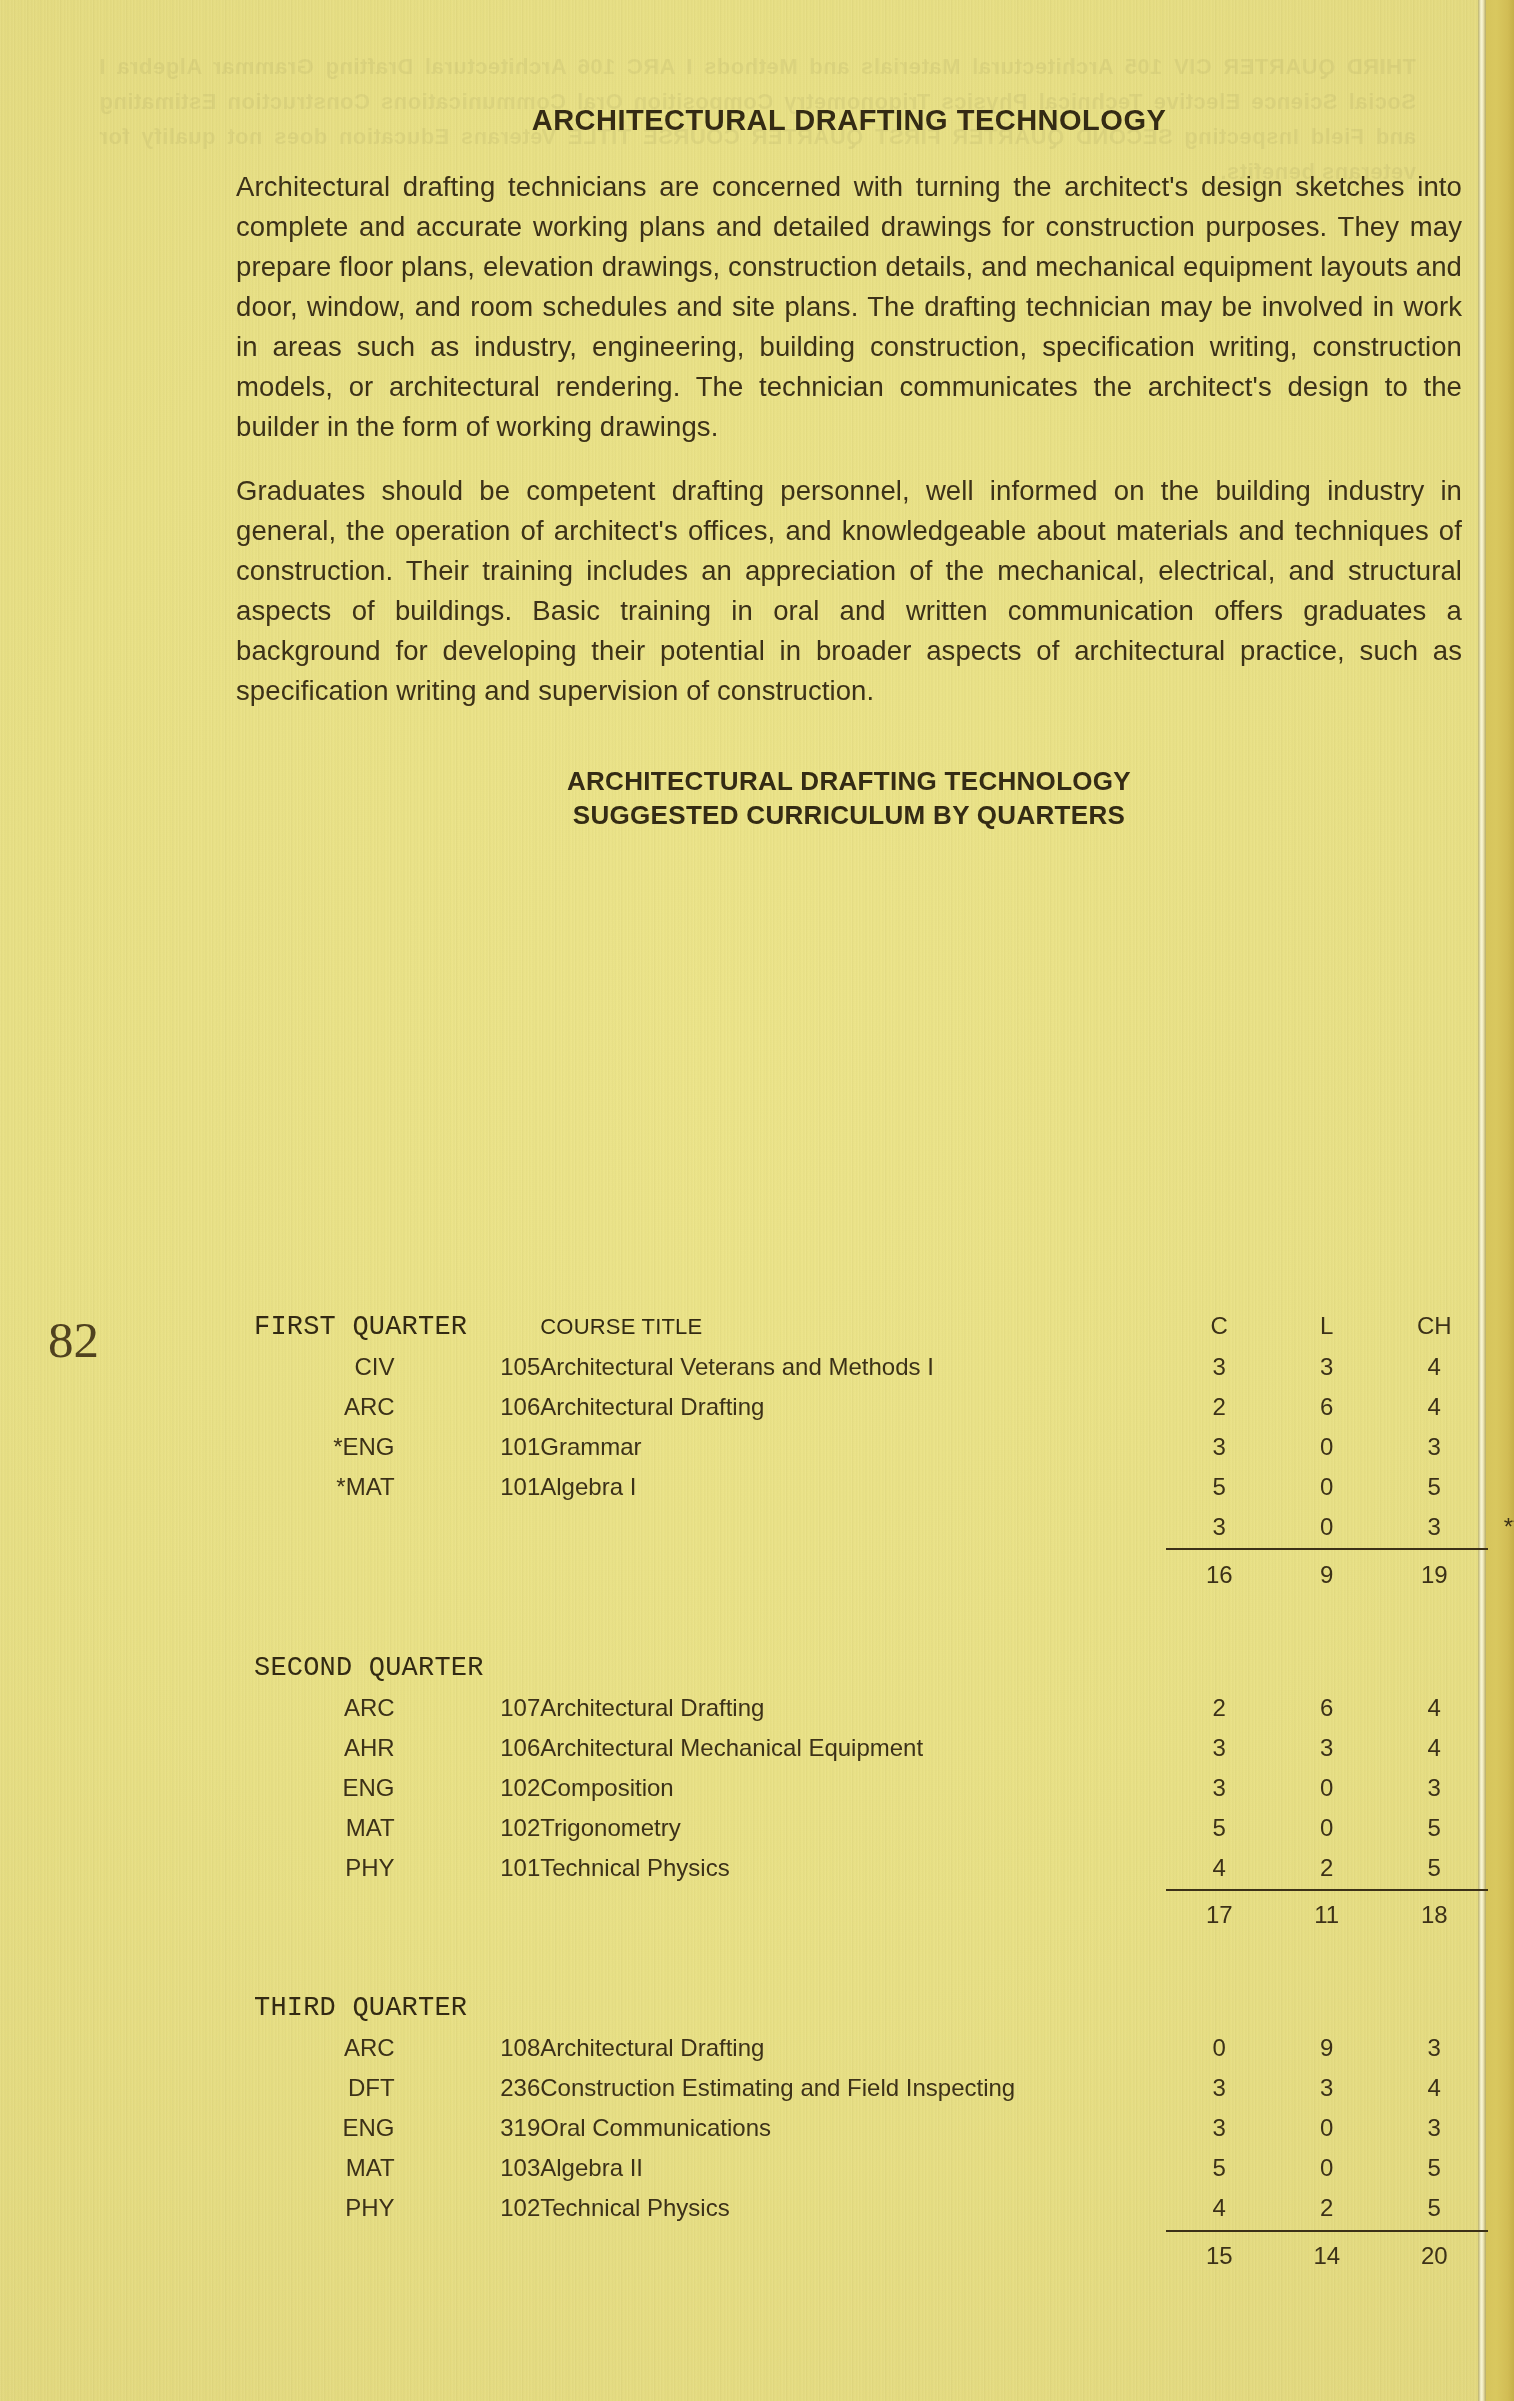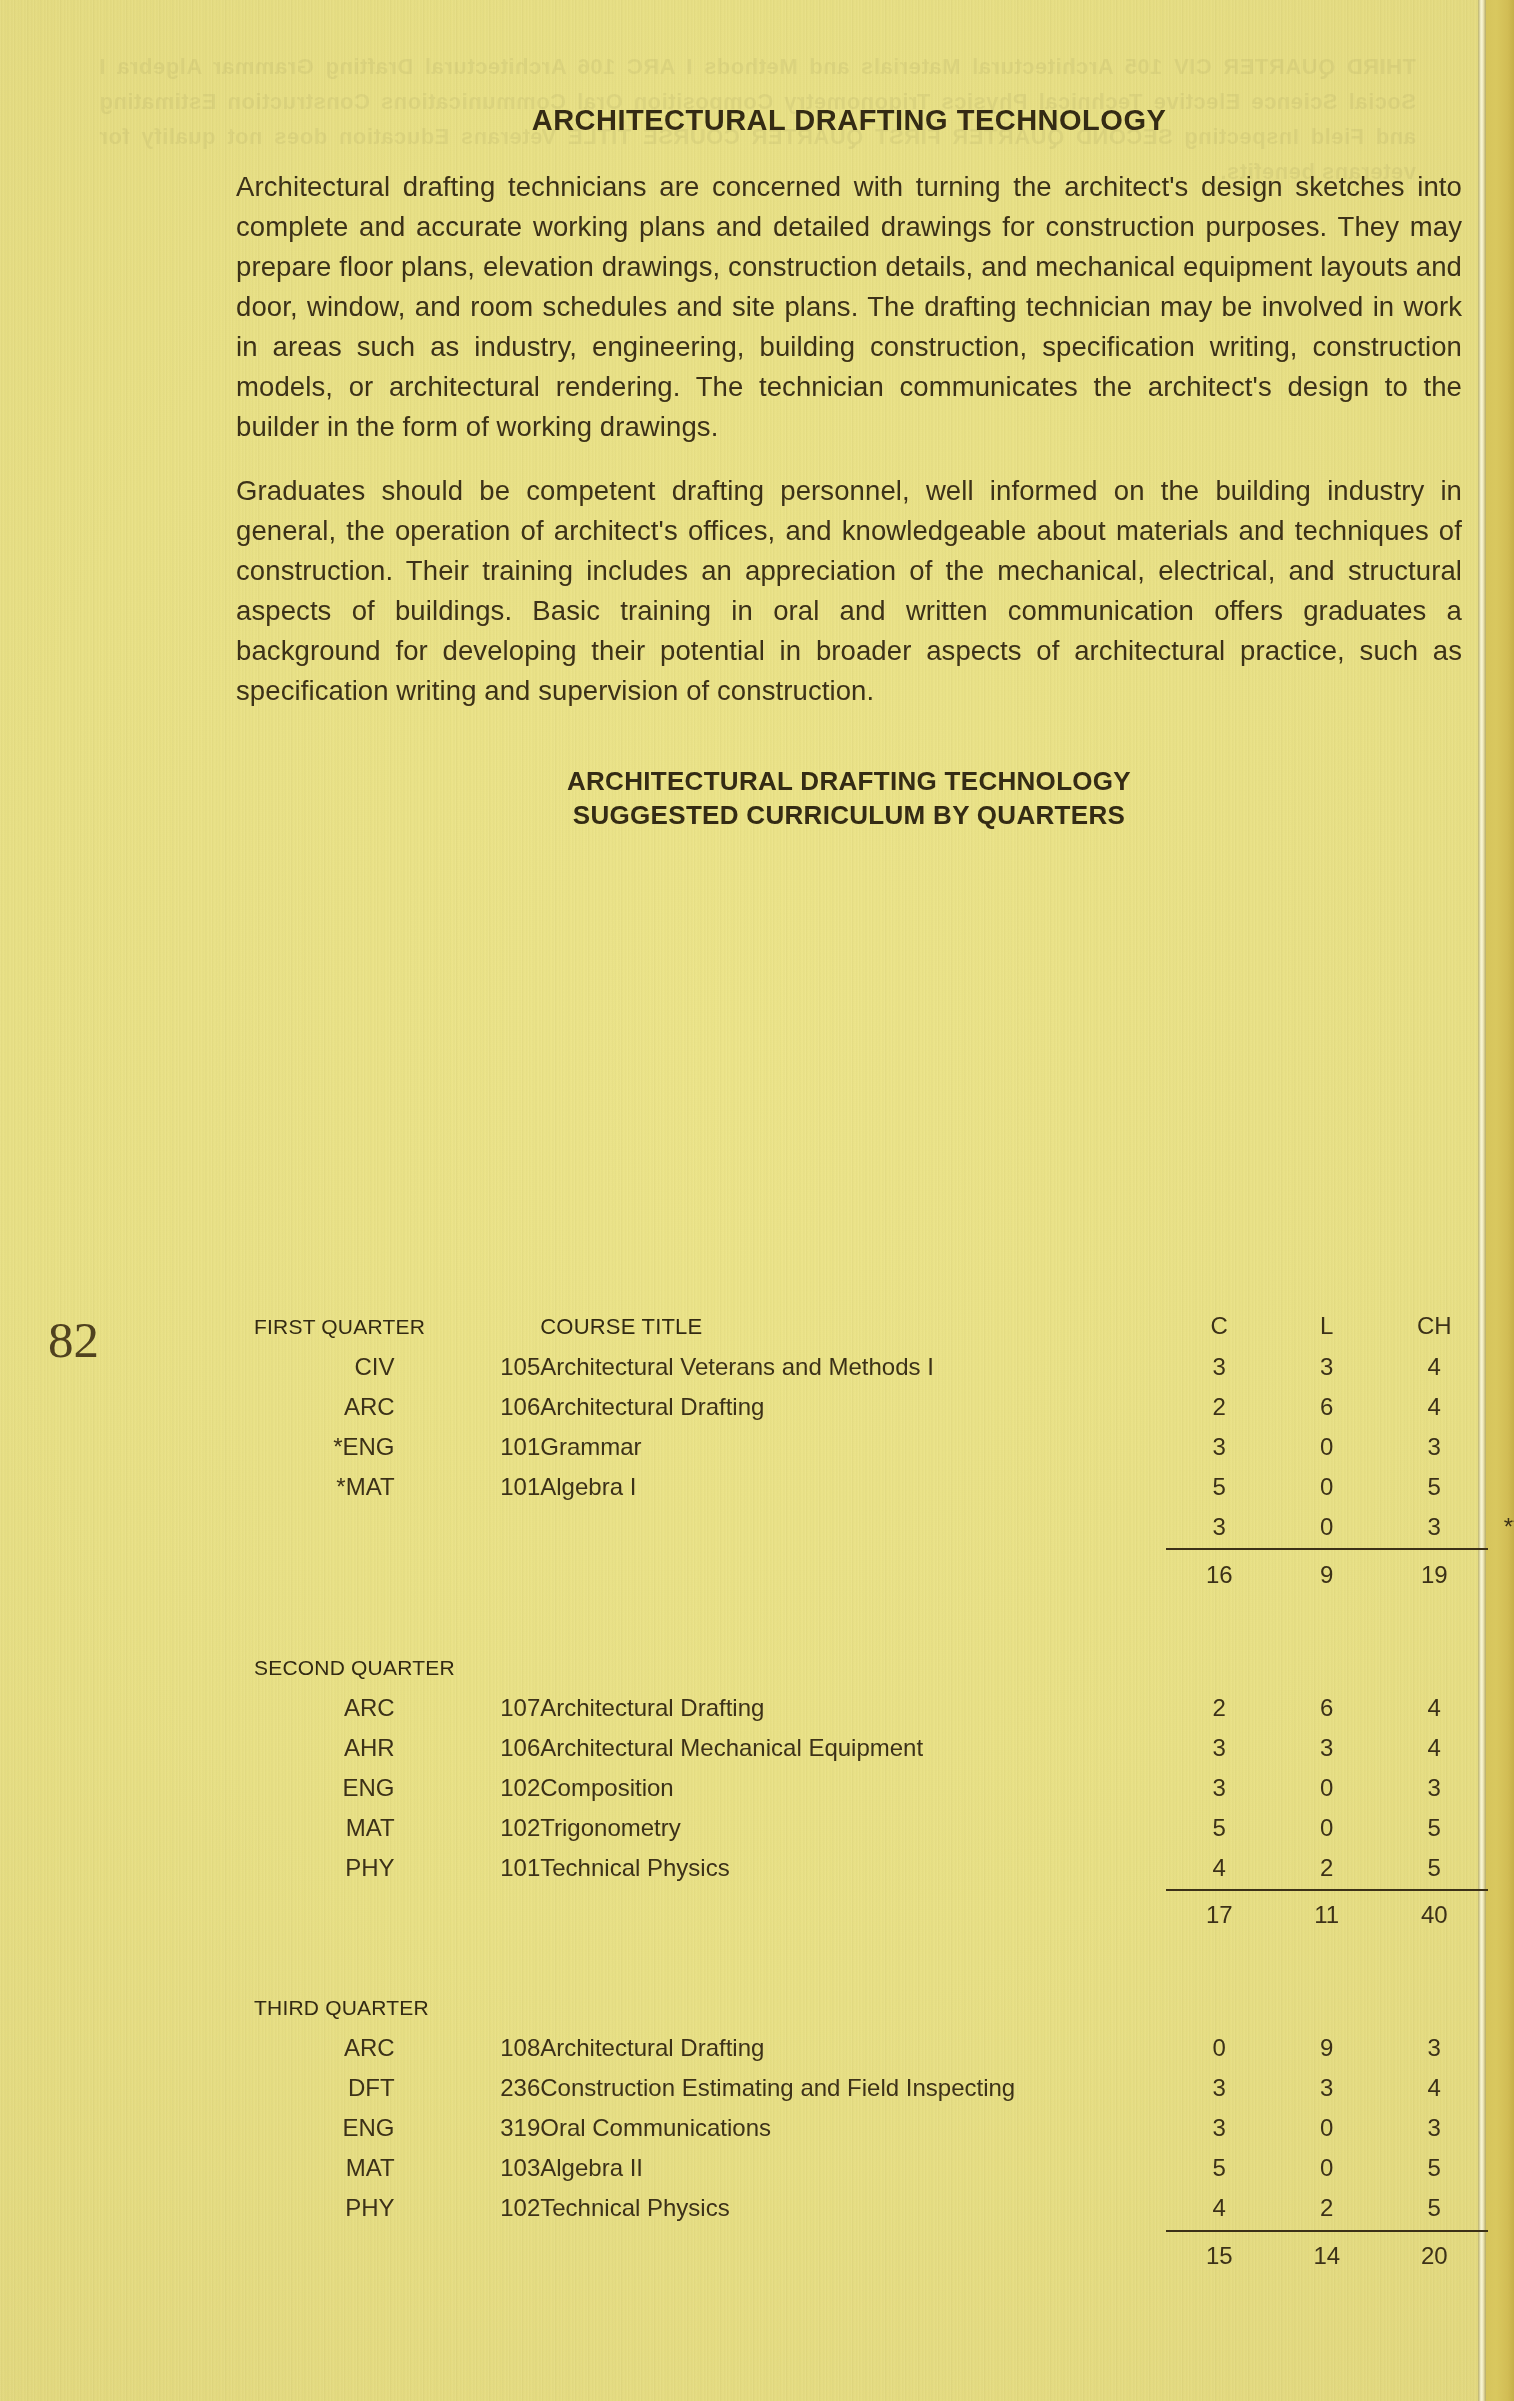--- a/index.html
+++ b/index.html
@@ -157,25 +157,26 @@
   
   .col-subj  { width: 136px; text-align: right; padding-right: 0 !important; }
   .col-num   { width: 121px; text-align: right;  padding-left: 20px !important; }
   .col-title { width: 605px; text-align: left; }
   .col-c     { width: 104px; text-align: center; }
   .col-l     { width: 104px; text-align: center; }
   .col-ch    { width: 104px; text-align: center; }
 
   .quarter-label {
     font-weight: 700;
-    font-size: 21px;
+    font-size: 27px;
     letter-spacing: 0.2px;
     color: #332a13;
     text-align: left;
     padding-right: 11px !important;
+    font-family: Liberation Mono, monospace;
   }
   .head-course-title {
     font-weight: 700;
     font-size: 22px;
     letter-spacing: 0.2px;
     color: #332a13;
   }
   .head-unit {
     font-weight: 400;
     font-size: 24px;
@@ -335,21 +336,21 @@
               <td class="col-num">101</td>
               <td class="col-title">Technical Physics</td>
               <td class="col-c">4</td>
               <td class="col-l">2</td>
               <td class="col-ch">5</td>
             </tr>
             <tr class="totals">
               <td colspan="3"></td>
               <td class="col-c">17</td>
               <td class="col-l">11</td>
-              <td class="col-ch">40</td>
+              <td class="col-ch">18</td>
             </tr>
           </tbody>
         </table>
         <div class="qtr-gap"></div>
         <table class="quarter">
           <tbody>
             <tr>
               <td class="quarter-label" colspan="2">THIRD QUARTER</td>
               <td class="col-title head-course-title"></td>
               <td class="col-c head-unit"></td>

